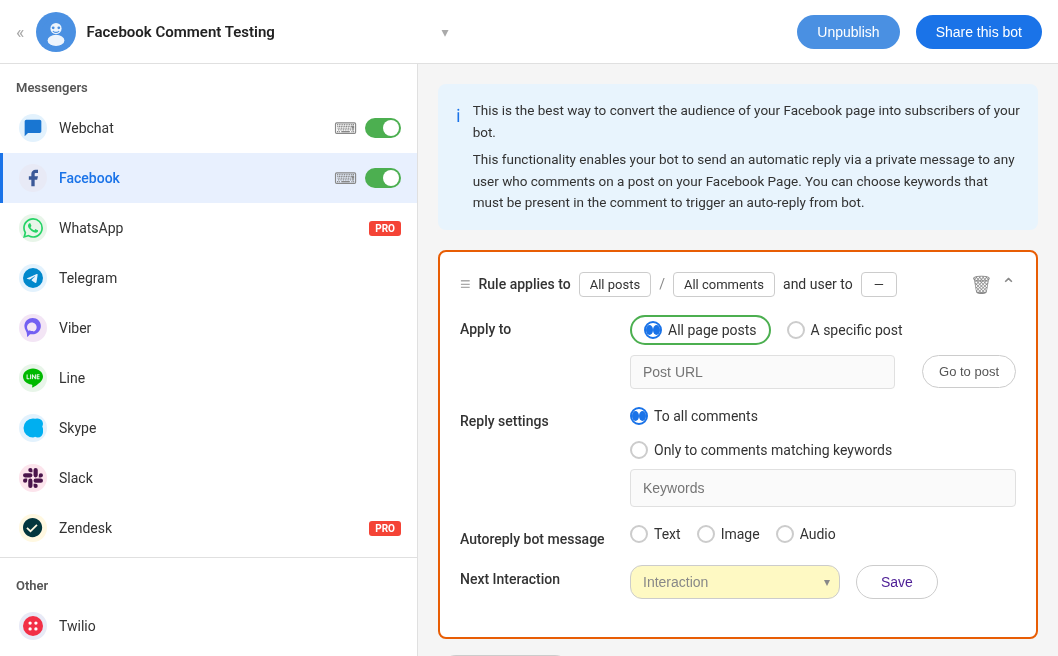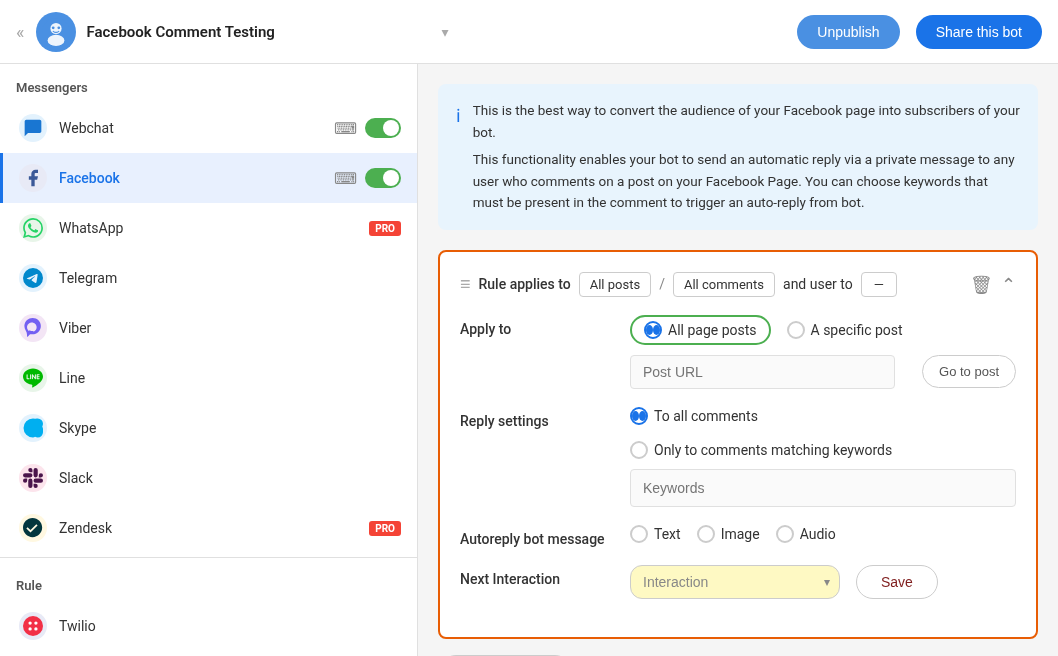--- a/index.html
+++ b/index.html
@@ -70,21 +70,21 @@
     .input-row { display: flex; align-items: center; gap: 27px; margin-top: 10px; }
     .text-input { flex: 1; border: 1px solid #e0e0e0; border-radius: 4px; padding: 8px 12px; font-size: 14px; color: #999; background: #fafafa; outline: none; }
     .btn-go-to-post { border: 1px solid #ccc; border-radius: 20px; padding: 8px 16px; font-size: 13px; color: #555; background: #fff; cursor: pointer; white-space: nowrap; text-align: center; }
 
     .keywords-input { width: 100%; border: 1px solid #e0e0e0; border-radius: 4px; padding: 10px 12px; font-size: 14px; color: #999; background: #fafafa; outline: none; margin-top: 10px; }
 
     .select-wrapper { position: relative; display: inline-block; }
     .interaction-select { border: 1px solid #ccc; border-radius: 12px; padding: 8px 32px 8px 12px; font-size: 14px; color: #888; background: #fef9c3; appearance: none; cursor: pointer; min-width: 210px; }
     .select-arrow { position: absolute; right: 10px; top: 50%; transform: translateY(-50%); color: #888; pointer-events: none; font-size: 12px; }
 
-    .btn-save { border: 1px solid #ccc; border-radius: 20px; padding: 8px 24px; font-size: 14px; color: #7f1d1d; background: #fff; cursor: pointer; margin-left: 16px; }
+    .btn-save { border: 1px solid #ccc; border-radius: 20px; padding: 8px 24px; font-size: 14px; color: #4c1d95; background: #fff; cursor: pointer; margin-left: 16px; }
 
     .add-rule-btn { display: inline-flex; align-items: center; gap: 6px; border: 1px solid #ccc; border-radius: 20px; padding: 8px 18px; font-size: 14px; color: #555; background: #fff; cursor: pointer; margin-top: 16px; }
 
     
     .icon-webchat { background: #e3f2fd; }
     .icon-facebook { background: #e8eaf6; }
     .icon-whatsapp { background: #e8f5e9; }
     .icon-telegram { background: #e3f2fd; }
     .icon-viber { background: #f3e5f5; }
     .icon-line { background: #e8f5e9; }
@@ -207,21 +207,21 @@
       <div class="sidebar-item-icon icon-zendesk">
         <svg width="20" height="20" viewBox="0 0 24 24" fill="#03363d">
             <path d="M11.5 0C5.149 0 0 5.149 0 11.5S5.149 23 11.5 23 23 17.851 23 11.5 17.851 0 11.5 0zM9 17.5l-5-5 1.5-1.5 3.5 3.5 7-7 1.5 1.5-8.5 8.5z"></path>
           </svg>
       </div>
       <span class="sidebar-item-label">Zendesk</span>
       <span class="pro-badge">PRO</span>
     </div>
 
     <div class="divider"></div>
-    <div class="sidebar-section-title">Rule</div>
+    <div class="sidebar-section-title">Other</div>
 
     <div class="sidebar-item">
       <div class="sidebar-item-icon icon-twilio">
         <svg width="20" height="20" viewBox="0 0 24 24" fill="#f22f46">
             <circle cx="12" cy="12" r="12"></circle>
             <circle cx="8.5" cy="8.5" r="2" fill="#fff"></circle>
             <circle cx="15.5" cy="8.5" r="2" fill="#fff"></circle>
             <circle cx="8.5" cy="15.5" r="2" fill="#fff"></circle>
             <circle cx="15.5" cy="15.5" r="2" fill="#fff"></circle>
           </svg>

